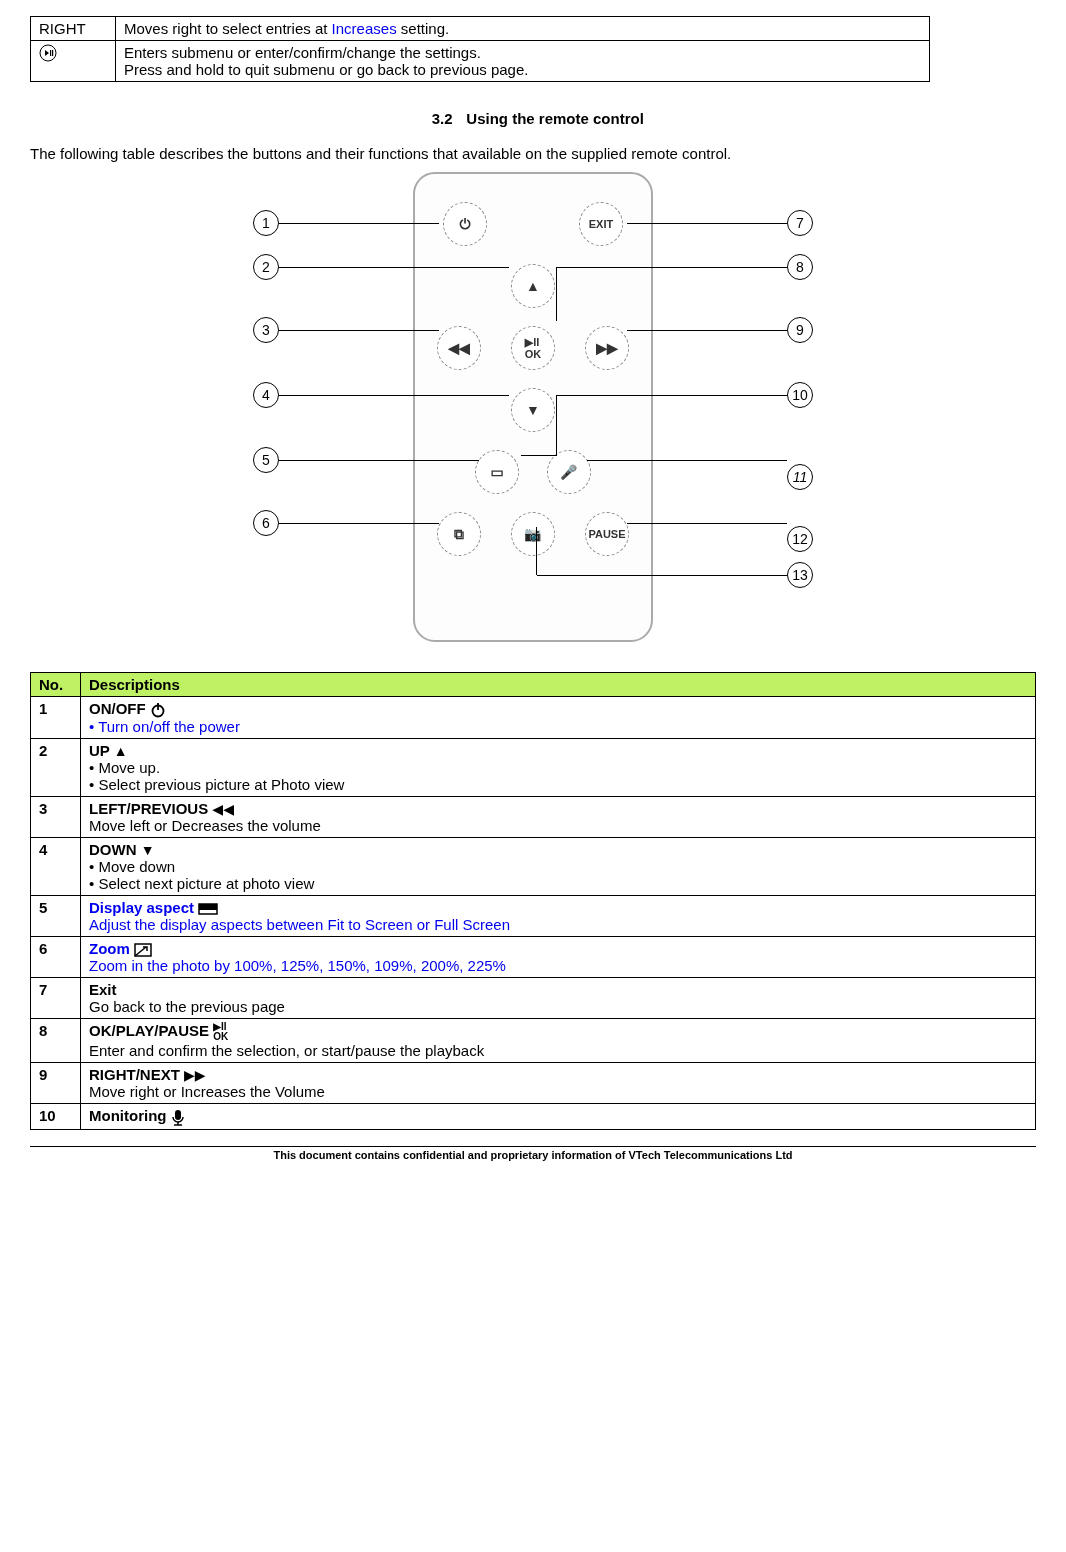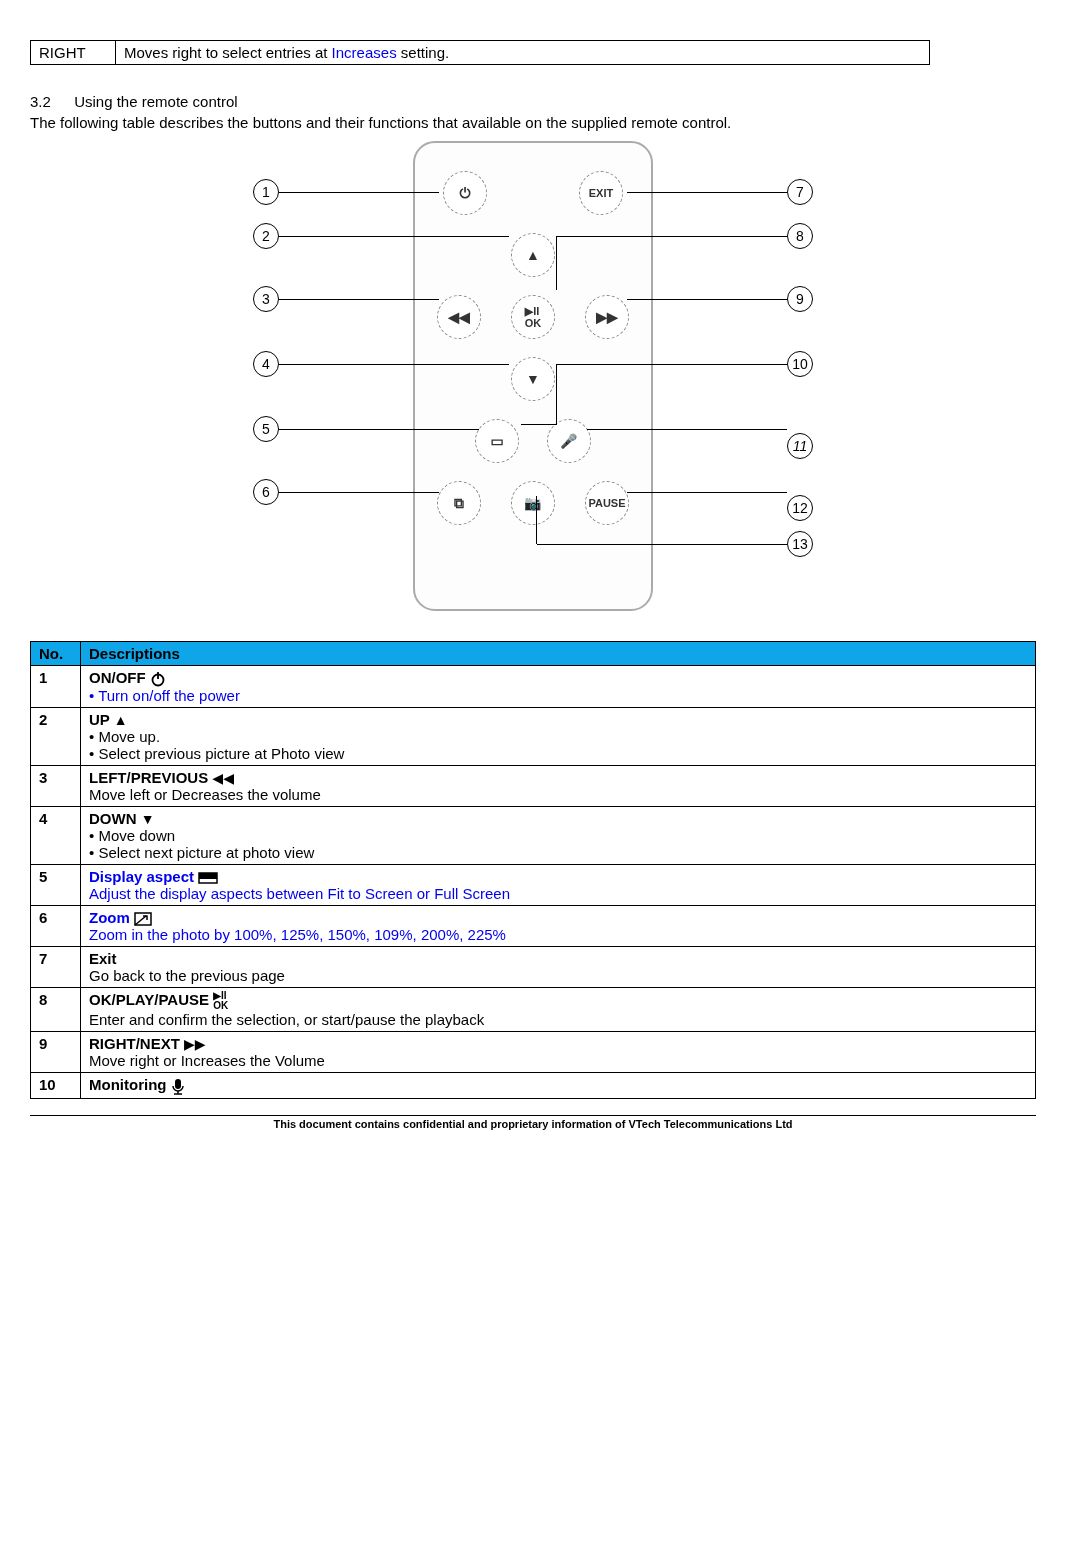--- a/index.html
+++ b/index.html
@@ -5,43 +5,43 @@
     * { box-sizing: border-box; margin: 0; padding: 0; }
     body { font-family: Arial, Helvetica, sans-serif; font-size: 15px; width: 1066px; padding: 10px 30px; color: #000; }
     .header-table { width: 100%; border-collapse: collapse; border-top: 3px double #000; border-bottom: 3px double #000; }
     .header-table td { padding: 2px 6px; font-weight: bold; }
     .header-left-label { width: 90px; }
     .header-colon { width: 15px; }
     .header-value { width: 370px; }
     .header-right-label { width: 90px; }
     .header-right-value { text-align: right; }
     
-    .info-table { width: 900px; border-collapse: collapse; margin-top: 30px; }
+    .info-table { width: 900px; border-collapse: collapse; margin-top: 6px; }
     .info-table td { border: 1px solid #000; padding: 3px 8px; vertical-align: top; }
     .info-table td.label-cell { width: 85px; text-align: left; }
     .icon-cell { text-align: center; font-size: 14px; }
     
-    .section-heading { font-weight: normal; margin-top: 28px; margin-bottom: 4px; }
+    .section-heading { font-weight: bold; margin-top: 28px; margin-bottom: 18px; text-align: center; }
     .section-num { display: inline-block; width: 40px; }
     .body-text { margin-bottom: 4px; }
 
     .remote-wrap { position: relative; width: 600px; margin: 10px auto 20px; height: 480px; }
     .remote-body { position: absolute; left: 180px; top: 0; width: 240px; height: 470px; border: 2px solid #aaa; border-radius: 22px; background: #fdfdfd; }
     .btn-row { display: flex; justify-content: center; gap: 18px; margin-top: 18px; }
     .btn-row.first { margin-top: 28px; justify-content: space-between; padding: 0 28px;}
     .btn-row.wide { justify-content: space-between; padding: 0 22px;}
     .rbtn { width: 44px; height: 44px; border: 1.5px dashed #888; border-radius: 50%; display: flex; align-items: center; justify-content: center; font-size: 14px; background: #fff; font-weight: bold; color: #333;}
     .rbtn.small { font-size: 11px; }
     
     .num-circle { position: absolute; width: 26px; height: 26px; border: 1.5px solid #000; border-radius: 50%; display: flex; align-items: center; justify-content: center; font-size: 14px; background: #fff; }
     .lead-line { position: absolute; height: 1px; background: #000; }
     
     .desc-table { width: 100%; border-collapse: collapse; margin-top: 6px; }
     .desc-table th, .desc-table td { border: 1px solid #000; padding: 3px 8px; text-align: left; vertical-align: top; }
-    .desc-table th { background: #0ea5e9; font-weight: bold; }
+    .desc-table th { background: #bef264; font-weight: bold; }
     .desc-table td.no-cell { width: 50px; font-weight: bold; }
     .desc-title { font-weight: bold; }
     .blue { color: #0000ee; }
     ul.bullets { list-style: none; padding-left: 0; }
     ul.bullets li::before { content: "• "; }
     .inline-icon { font-size: 14px; }
     
     .footer { text-align: center; font-size: 11px; font-weight: bold; border-top: 1.5px solid #000; margin-top: 16px; padding-top: 2px; }
     
     svg.inline-svg { vertical-align: middle; }
@@ -53,20 +53,34 @@
   <tbody>
 </tbody>
   </table>
 
 <table class="info-table">
   <tbody>
       <tr>
     <td class="label-cell">RIGHT</td>
     <td>
       <span>Moves right to select entries at </span><span class="blue">Increases</span><span> setting.</span>
+    </td>
+  </tr>
+  <tr>
+    <td class="label-cell icon-cell">
+      <svg class="inline-svg" width="18" height="18" viewBox="0 0 18 18">
+            <circle cx="9" cy="9" r="8" fill="none" stroke="#000" stroke-width="1"></circle>
+            <path d="M6 6 L10 9 L6 12 Z" fill="#000"></path>
+            <rect x="11" y="6" width="1.2" height="6" fill="#000"></rect>
+            <rect x="13" y="6" width="1.2" height="6" fill="#000"></rect>
+          </svg>
+    </td>
+    <td>
+      <div>Enters submenu or enter/confirm/change the settings.</div>
+      <div>Press and hold to quit submenu or go back to previous page.</div>
     </td>
   </tr>
 </tbody>
   </table>
 
 <div class="section-heading">
   <span class="section-num">3.2</span>
   <span>Using the remote control</span>
 </div>
 <div class="body-text">The following table describes the buttons and their functions that available on the supplied remote control.</div>

